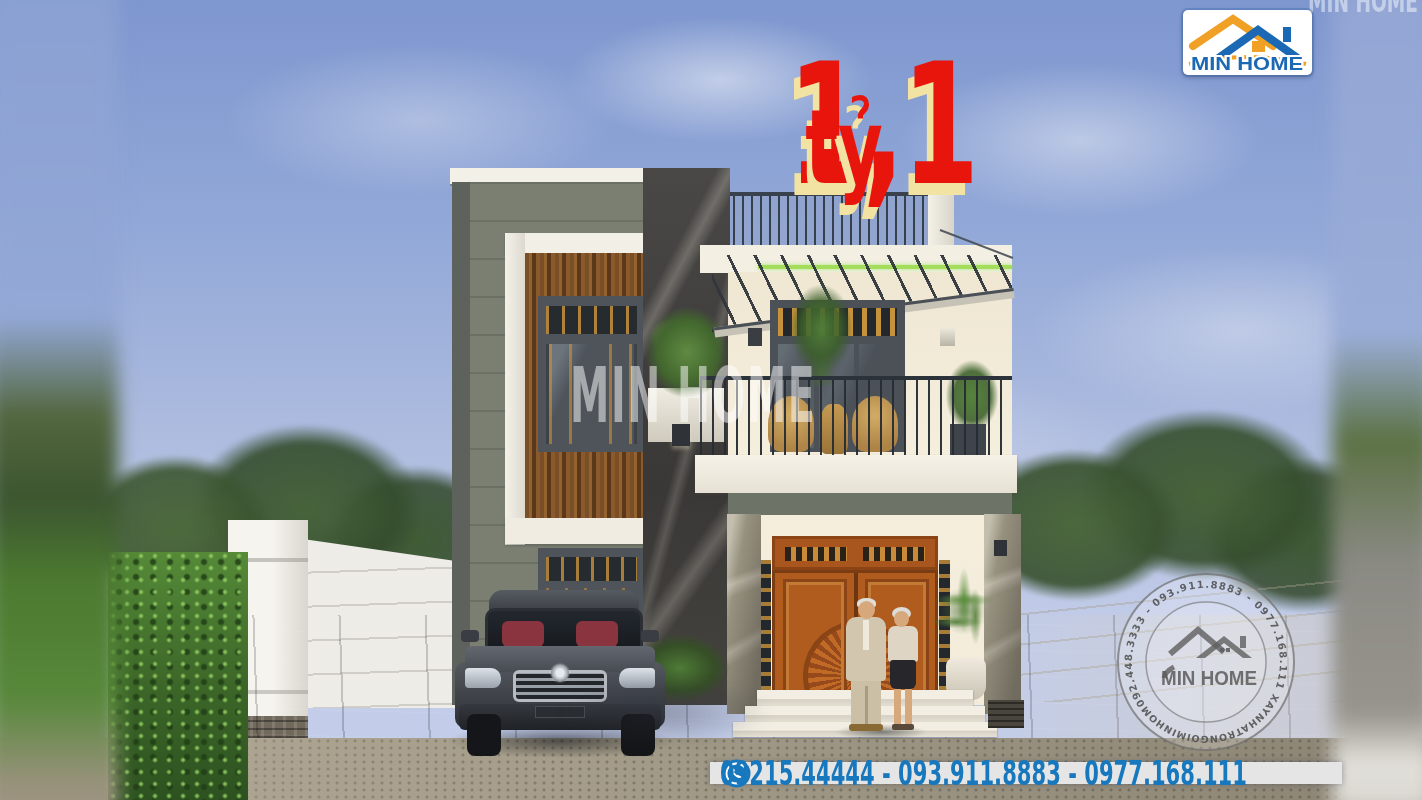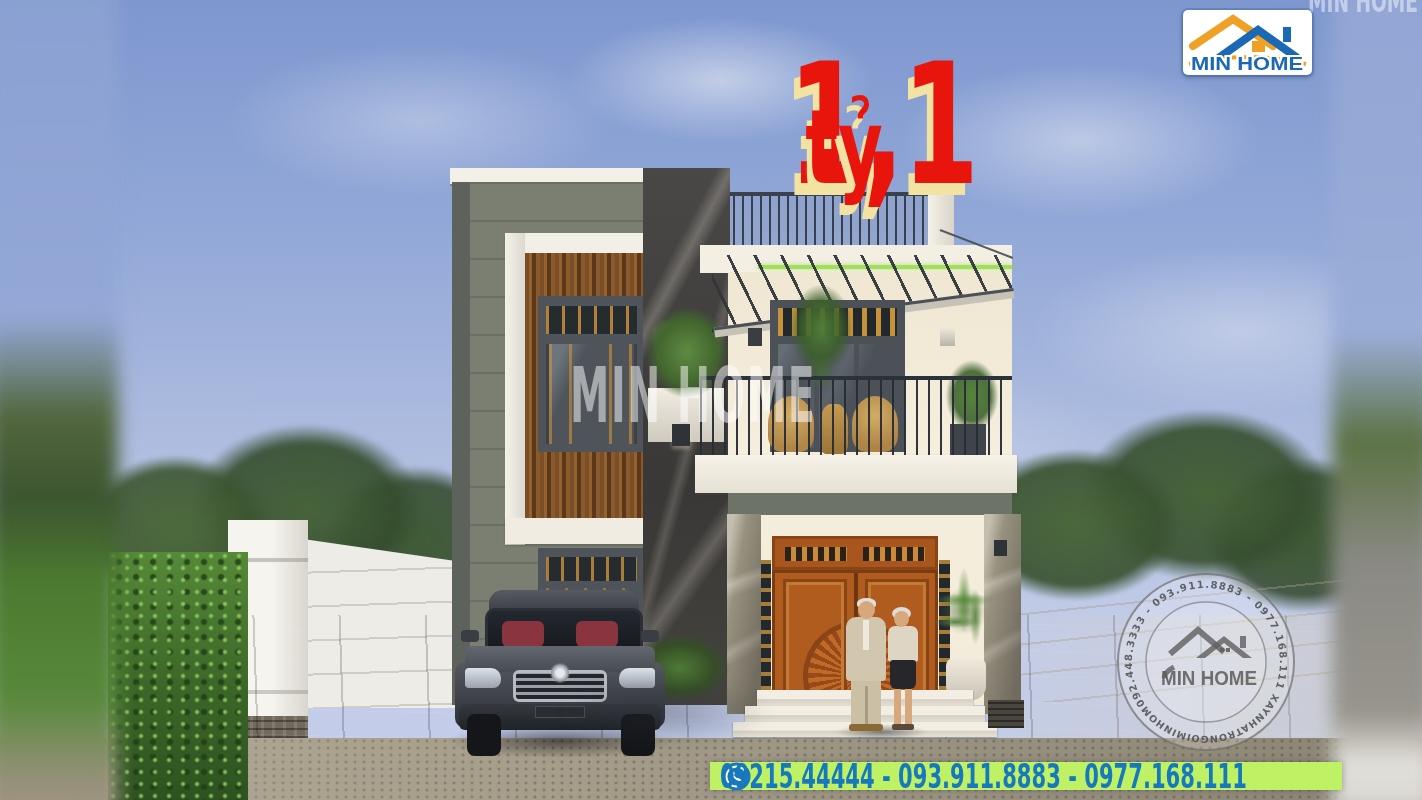--- a/index.html
+++ b/index.html
@@ -245,21 +245,21 @@
     color:var(--price-red);font-weight:bold;}
   .price-amount{position:relative;font-size:168px;line-height:150px;letter-spacing:-4px;
     text-shadow:-10px 12px 0 var(--price-shadow);}
   .price-unit{position:relative;font-size:104px;line-height:150px;margin-left:26px;top:22px;
     text-shadow:-8px 10px 0 var(--price-shadow);}
   .logo-box{left:1183px;top:10px;width:129px;height:65px;background:#fff;border-radius:5px;
     box-shadow:0 0 0 2px rgba(30,90,170,.25),0 2px 5px rgba(20,30,60,.4);}
   .wm-top{left:1308px;top:-16px;width:130px;height:42px;color:rgba(238,242,250,.55);
     font-weight:bold;font-size:30px;white-space:nowrap;transform:scaleX(.62);transform-origin:left top;}
   .wm-circle{left:1112px;top:568px;width:188px;height:188px;}
-  .contact-bar{left:710px;top:762px;width:632px;height:28px;background:#bef264;display:flex;align-items:center;
+  .contact-bar{left:710px;top:762px;width:632px;height:22px;background:#e5e5e5;display:flex;align-items:center;
     box-shadow:0 0 6px rgba(20,30,60,.3);}
   .phone-icon{position:relative;flex:0 0 auto;margin-left:12px;width:29px;height:29px;}
   .contact-num{position:relative;color:var(--contact-blue);font-weight:bold;font-size:34px;line-height:38px;
     white-space:nowrap;letter-spacing:0px;transform:scaleX(.62);transform-origin:left center;margin-left:10px;}
   svg{overflow:visible;}
 </style>
 </head>
 <body>
 
 <div id="stage">

